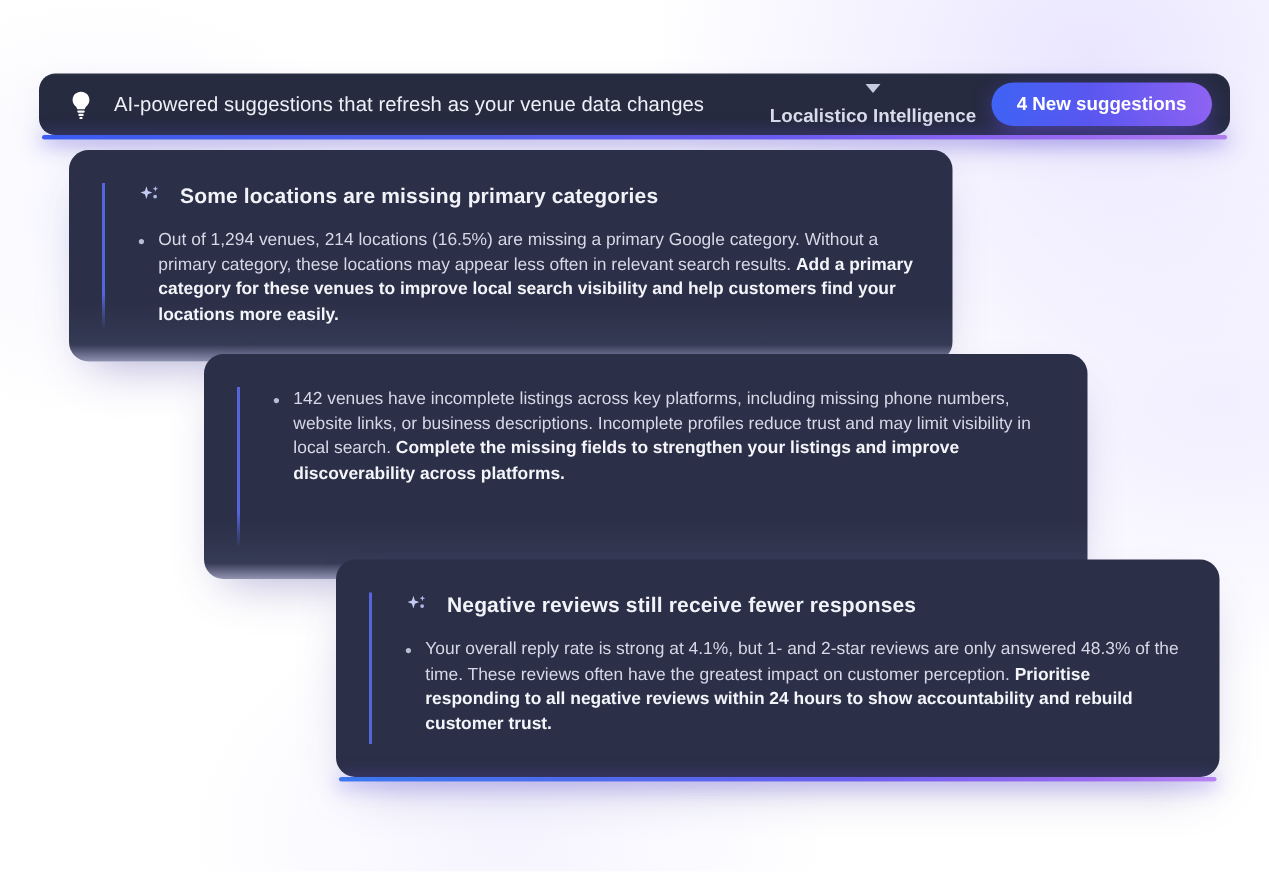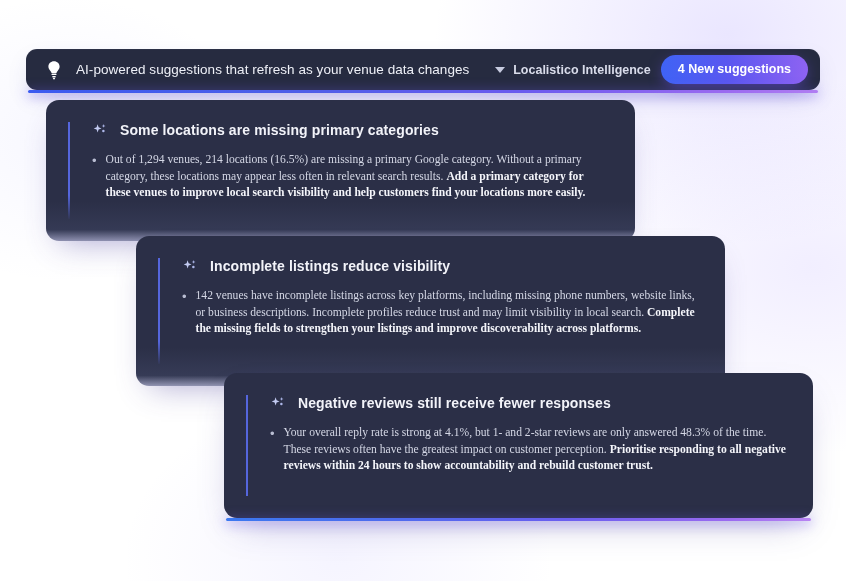--- a/index.html
+++ b/index.html
@@ -81,20 +81,21 @@
     display: flex;
     align-items: center;
     gap: 10px;
     flex: 0 0 auto;
   }
   #source-select {
     display: flex;
     align-items: center;
     gap: 8px;
     cursor: pointer;
+    flex-direction: column;
   }
   .caret {
     width: 0; height: 0;
     border-left: 5px solid transparent;
     border-right: 5px solid transparent;
     border-top: 6px solid #c7cbe0;
     flex: 0 0 auto;
   }
   #source-label {
     color: #d9dcea;
@@ -213,21 +214,20 @@
   .bullet-dot {
     color: #b9bdd2;
     font-size: 13px;
     line-height: 17px;
     flex: 0 0 auto;
   }
   .bullet-body {
     font-size: 11.6px;
     line-height: 16.6px;
     color: #d5d8e6;
-    font-family: Liberation Serif, serif;
   }
   .bullet-body .emph {
     font-weight: bold;
     color: #f4f5fa;
   }
 </style>
 </head>
 <body>
 
 <div id="stage">
@@ -274,30 +274,20 @@
         <div class="bullet-body">
           <span>Out of 1,294 venues, 214 locations (16.5%) are missing a primary Google category. Without a primary category, these locations may appear less often in relevant search results.</span>
           <span class="emph">Add a primary category for these venues to improve local search visibility and help customers find your locations more easily.</span>
         </div>
       </div>
     </div>
   </div>
 
   <div class="card" id="card-incomplete-listings">
     <div class="card-inner">
-      <div class="card-head">
-        <span class="sparkle-wrap">
-          <svg width="16" height="16" viewBox="0 0 16 16" aria-hidden="true">
-            <path d="M5.6 2.2 L6.6 5.3 L9.5 6.4 L6.6 7.5 L5.6 10.6 L4.6 7.5 L1.7 6.4 L4.6 5.3 Z" fill="#c3cbf2"></path>
-            <path d="M11.6 2.0 L12.1 3.4 L13.5 3.9 L12.1 4.4 L11.6 5.8 L11.1 4.4 L9.7 3.9 L11.1 3.4 Z" fill="#aeb8ea"></path>
-            <circle cx="11.4" cy="9.0" r="1.25" fill="#aeb8ea"></circle>
-          </svg>
-        </span>
-        <span class="card-title">Incomplete listings reduce visibility</span>
-      </div>
       <div class="bullet-row">
         <span class="bullet-dot">•</span>
         <div class="bullet-body">
           <span>142 venues have incomplete listings across key platforms, including missing phone numbers, website links, or business descriptions. Incomplete profiles reduce trust and may limit visibility in local search.</span>
           <span class="emph">Complete the missing fields to strengthen your listings and improve discoverability across platforms.</span>
         </div>
       </div>
     </div>
   </div>
 

